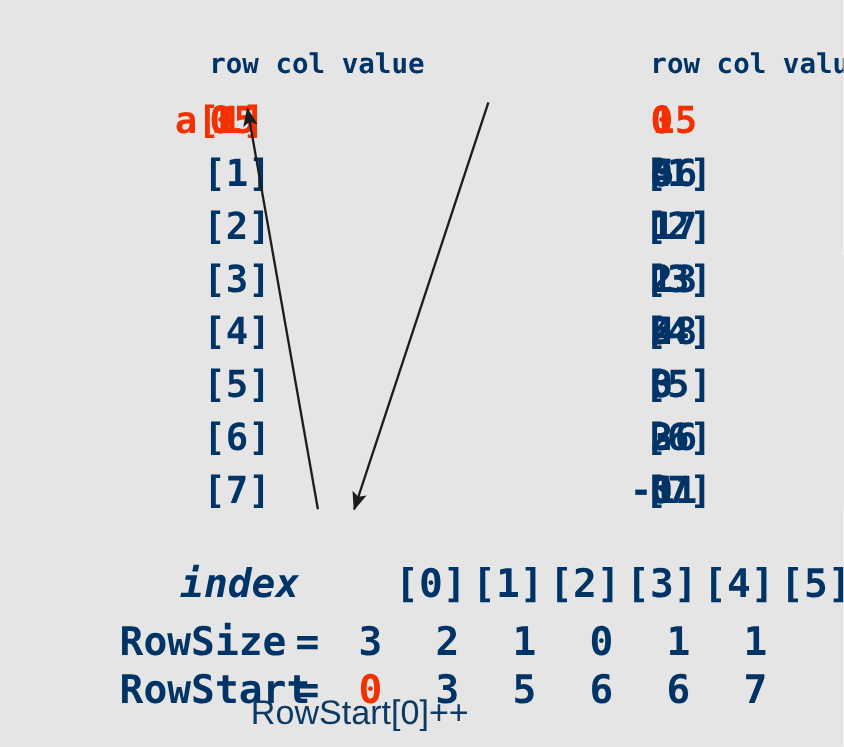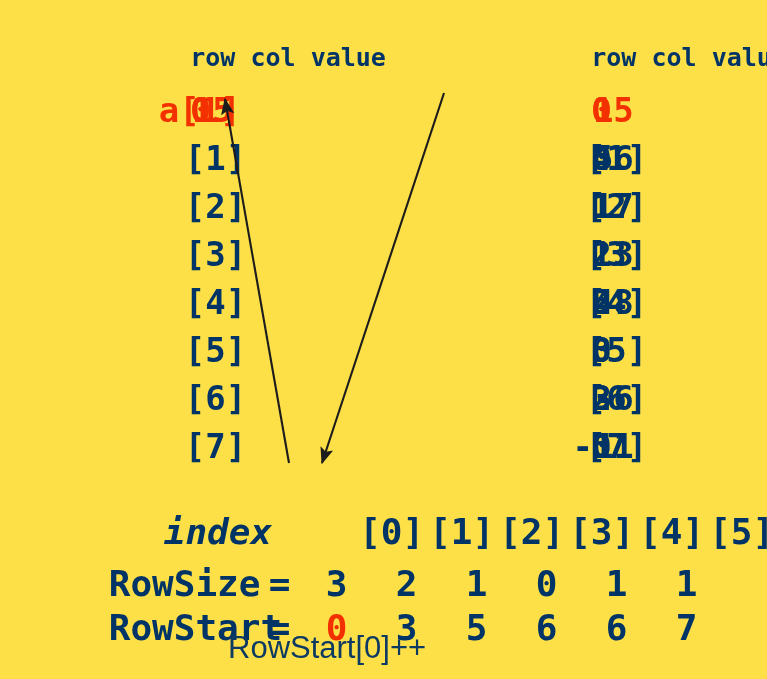--- a/index.html
+++ b/index.html
@@ -4,21 +4,21 @@
 <style>
   html, body {
     margin: 0;
     padding: 0;
     background: #ffffff;
   }
   #stage {
     position: relative;
     width: 767px;
     height: 679px;
-    background: #fde047;
+    background: #e5e5e5;
     overflow: hidden;
     font-family: "DejaVu Sans Mono", "Liberation Mono", monospace;
   }
   .mono {
     font-family: "DejaVu Sans Mono", "Liberation Mono", monospace;
     font-weight: bold;
     color: #003366;
     white-space: pre;
     position: absolute;
   }

